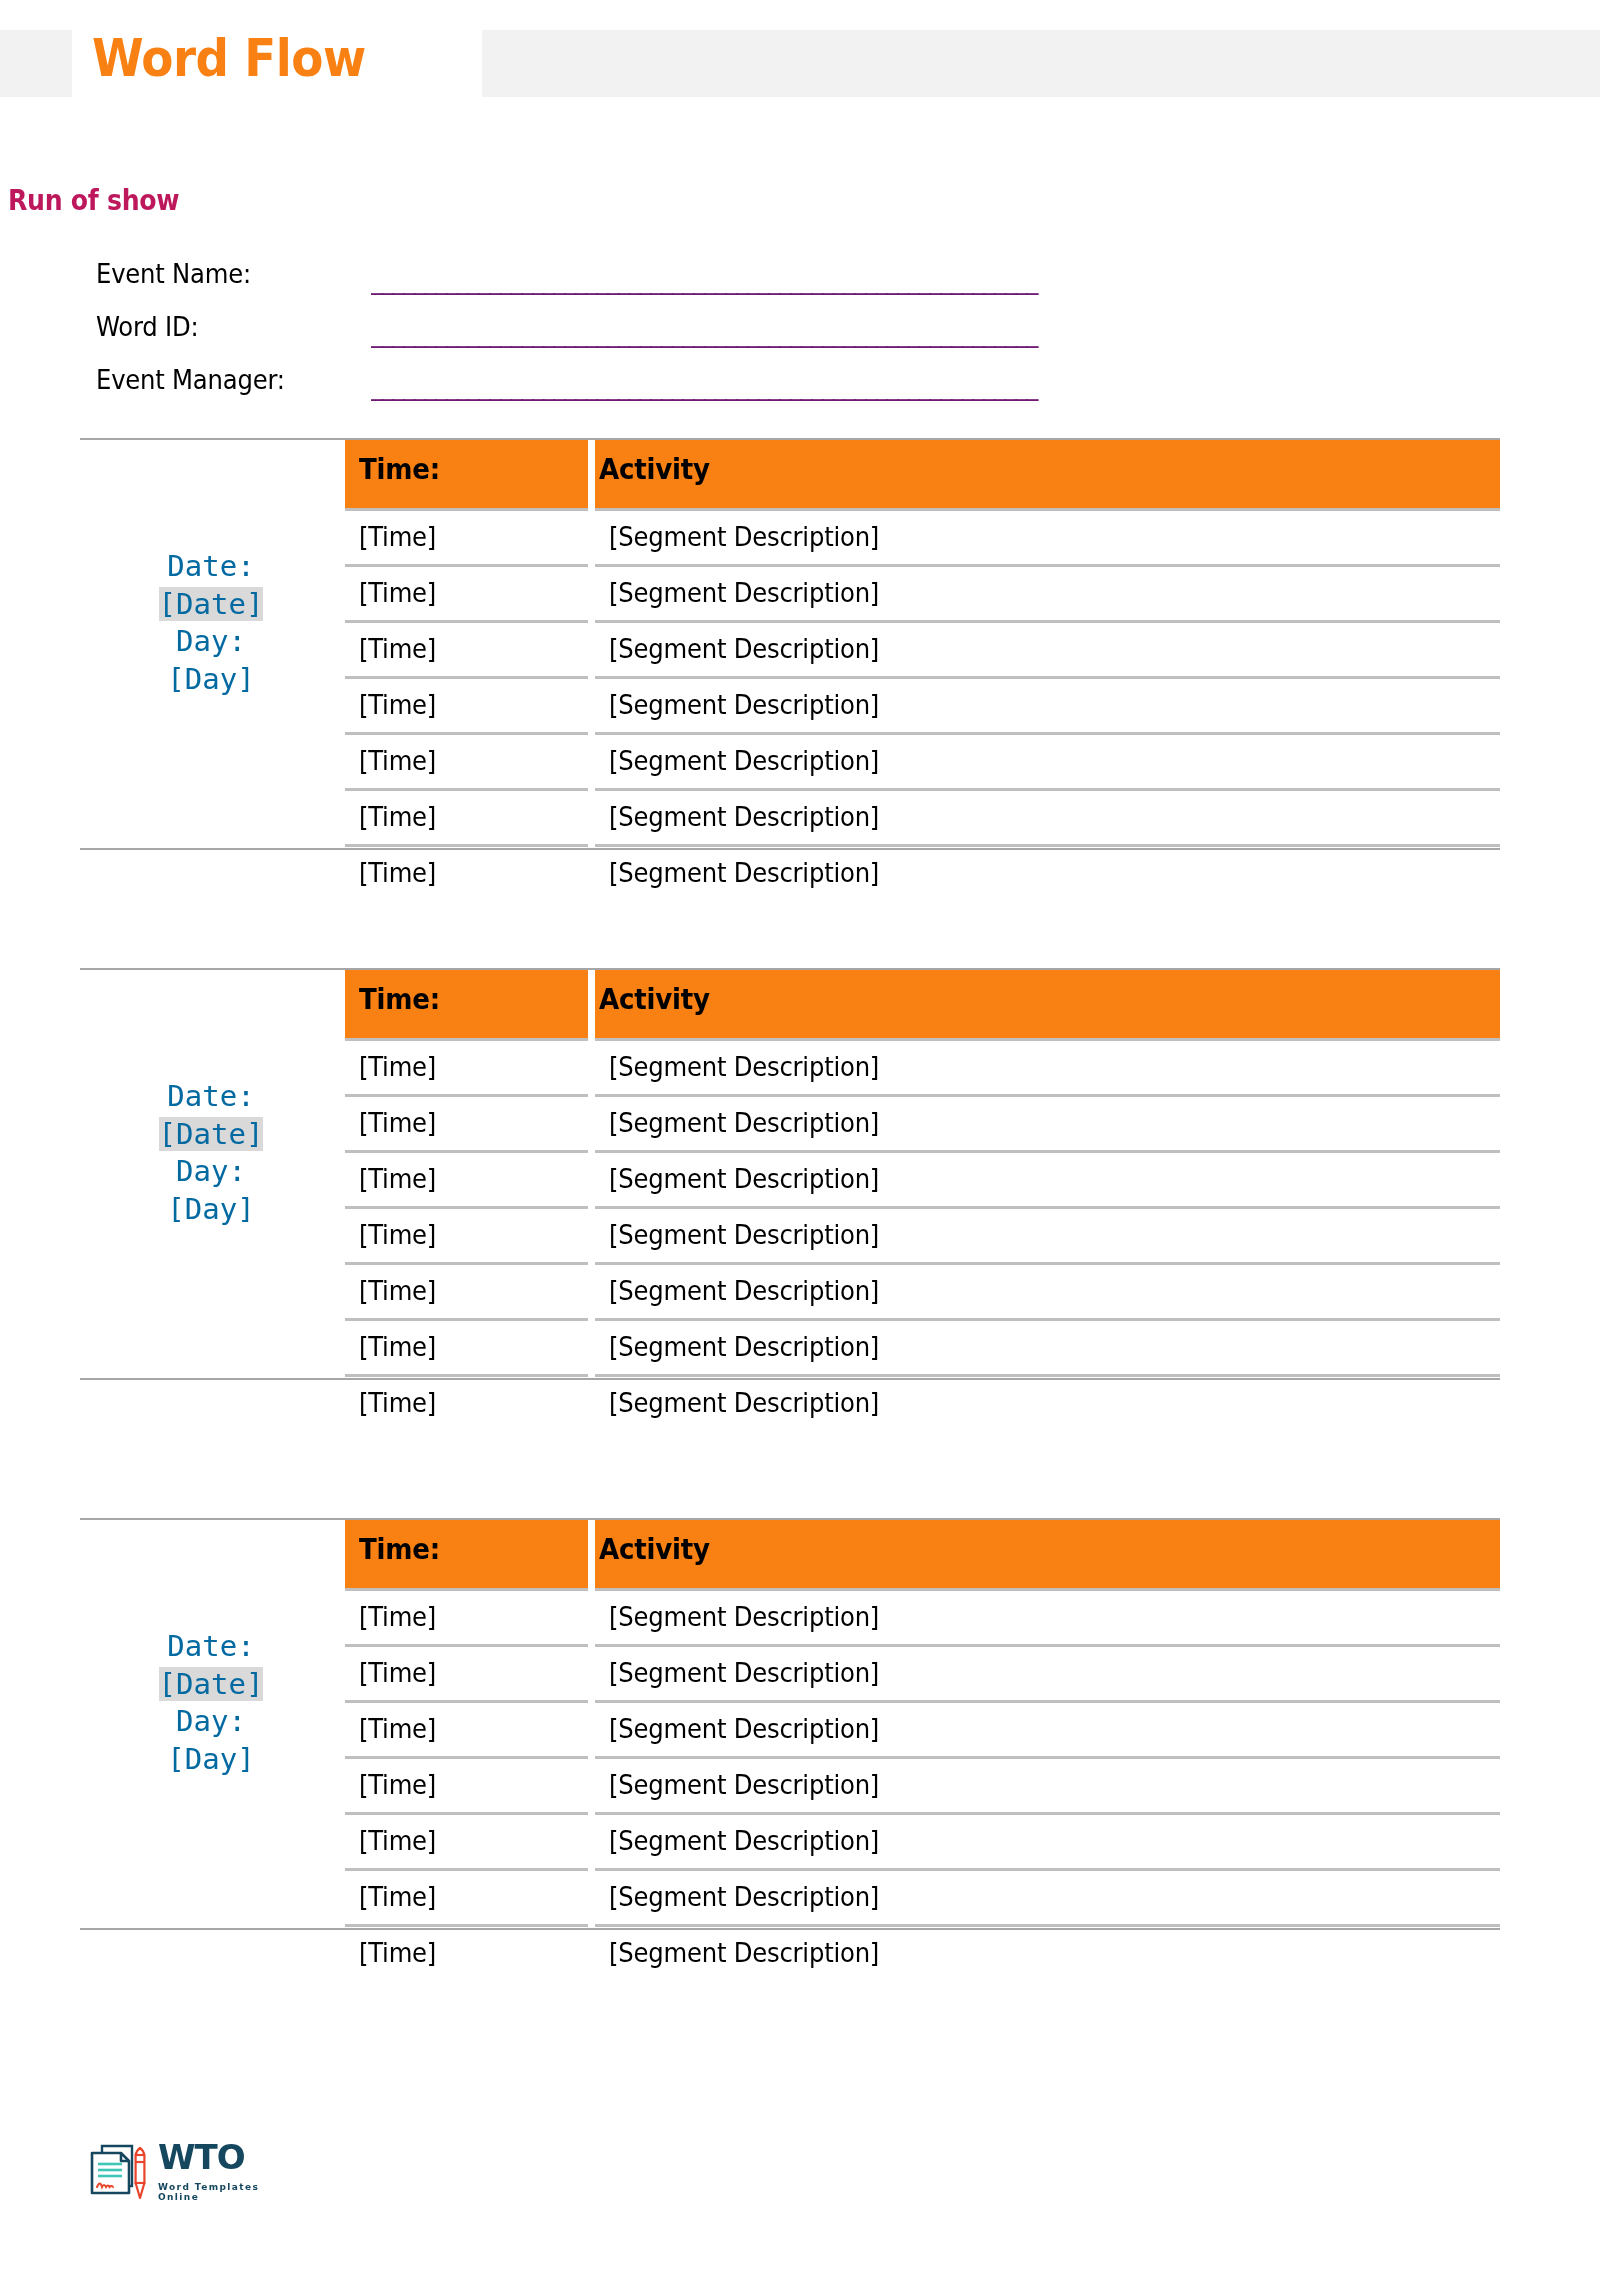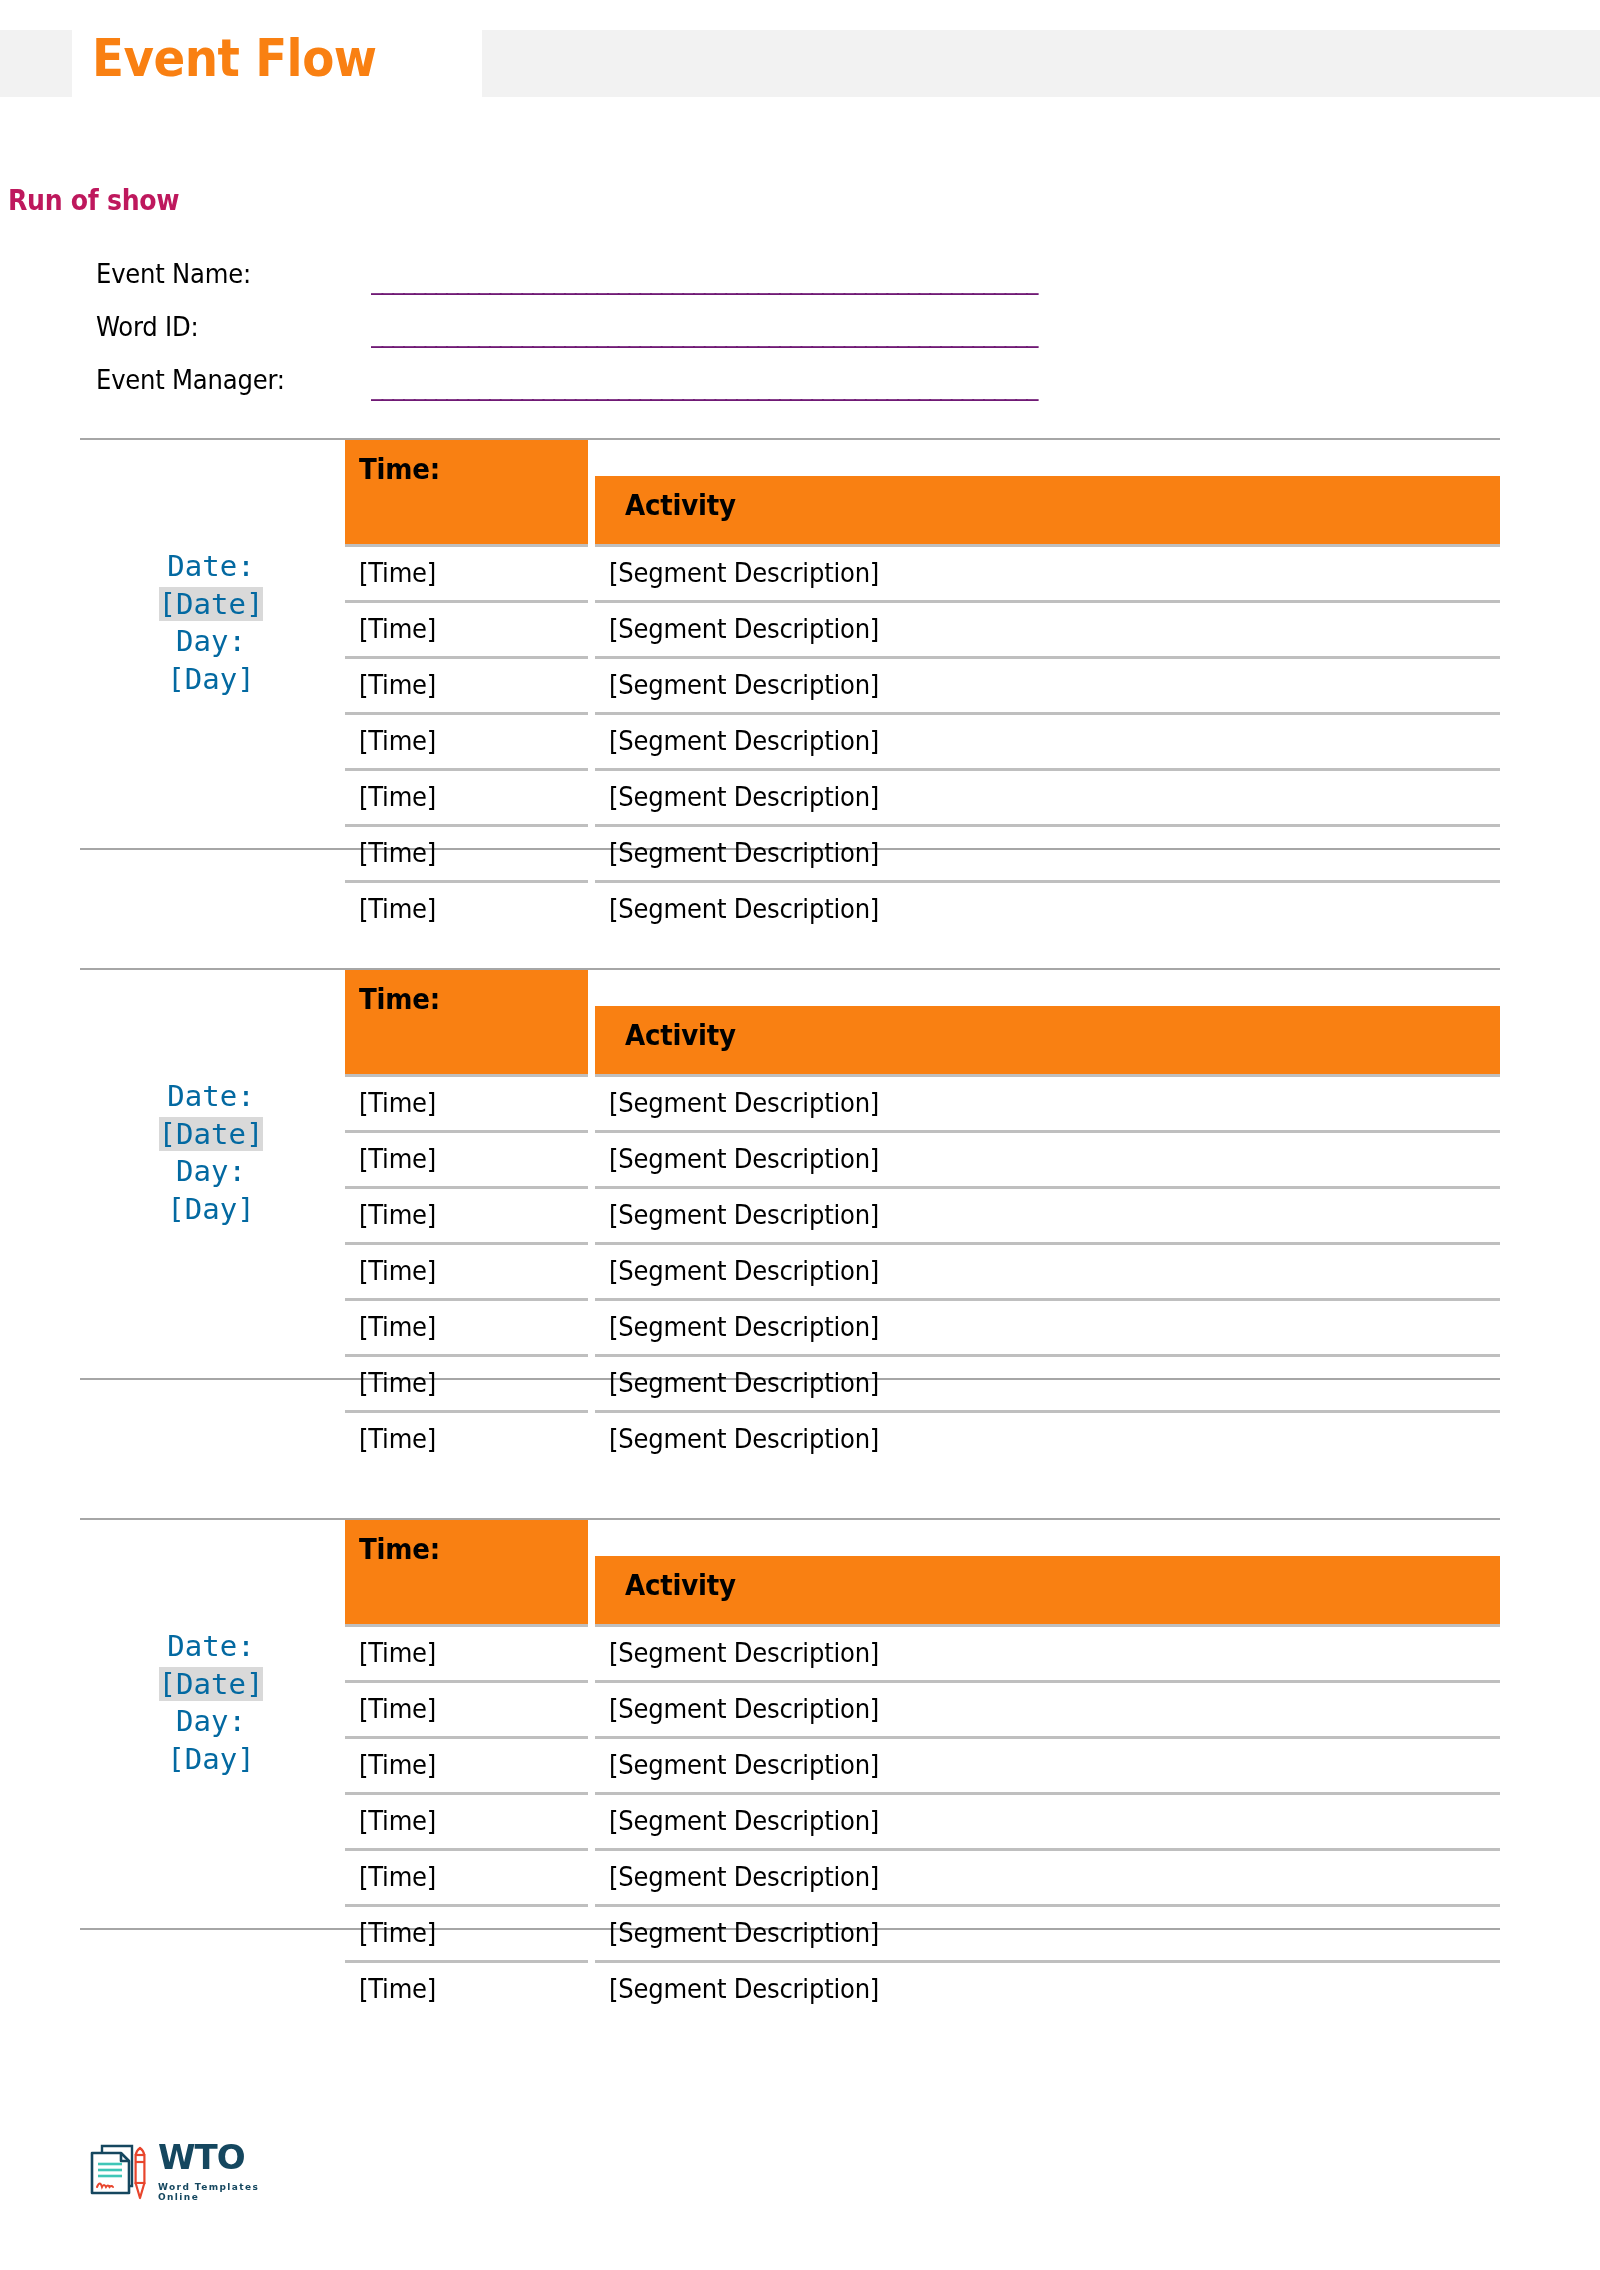--- a/index.html
+++ b/index.html
@@ -166,21 +166,21 @@
   }
 
   .hdr .gcell {
     background: #F98012;
     font-size: 29px;
     font-weight: bold;
     padding: 12px 12px 22px 12px;
     border-bottom: 3px solid #bfbfbf;
   }
   .hdr .gcell.time { padding-left: 14px; }
-  .hdr .gcell.act  { padding-left: 30px; margin-top: 36px; }
+  .hdr .gcell.act  { padding-left: 4px; }
 
   .drow .gcell {
     font-size: 27px;
     padding: 10px 12px 12px 14px;
     border-bottom: 3px solid #bfbfbf;
     min-height: 30px;
   }
   .drow.last .gcell {
     border-bottom: none;
   }
@@ -213,21 +213,21 @@
     letter-spacing: 1.4px;
     color: #15475f;
     margin-top: 8px;
   }
 </style>
 </head>
 <body>
 
 <div class="header-band"></div>
 <div class="header-band-gap"></div>
-<div class="doc-title">Event Flow</div>
+<div class="doc-title">Word Flow</div>
 
 <div class="run-of-show">Run of show</div>
 
 <div class="fields">
   <div class="field-row">
     <span class="field-label">Event Name:</span>
     <span class="field-line">______________________________________________________________</span>
   </div>
   <div class="field-row">
     <span class="field-label">Word ID:</span>

